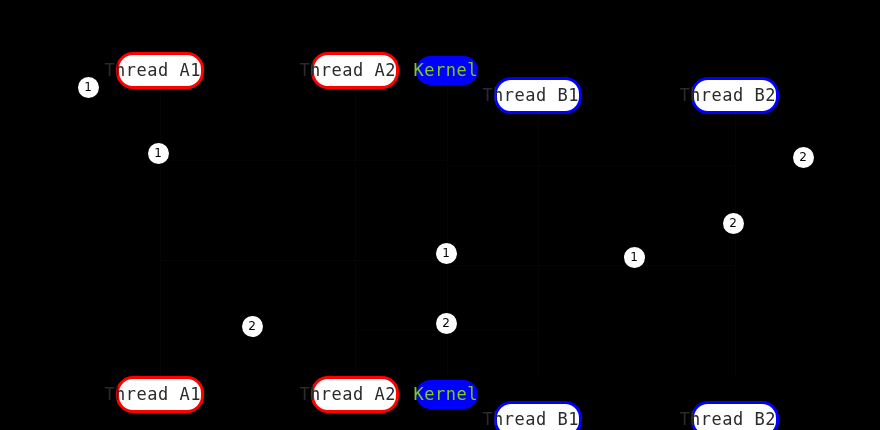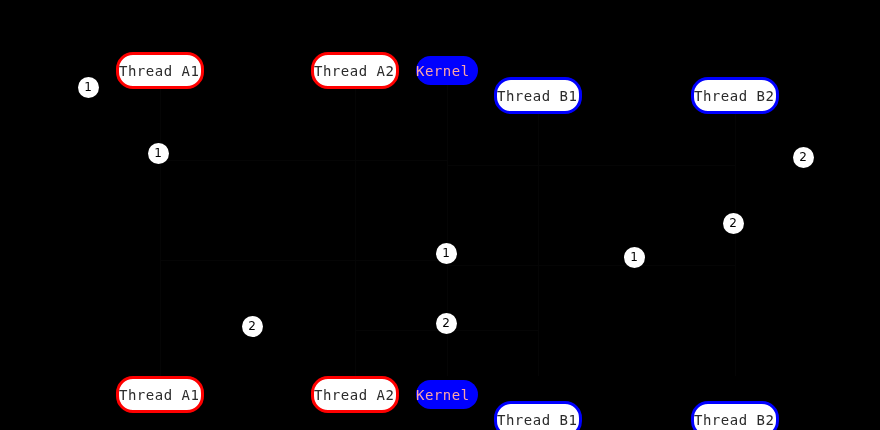--- a/index.html
+++ b/index.html
@@ -16,42 +16,42 @@
     height: 430px;
     background: #000000;
     overflow: hidden;
   }
   
   .lifeline-box {
     position: absolute;
     box-sizing: border-box;
     display: flex;
     align-items: center;
-    justify-content: flex-start;
-    font-size: 14px;
+    justify-content: flex-end;
+    font-size: 17px;
     letter-spacing: 0.5px;
     white-space: nowrap;
     line-height: 1;
     border-radius: 17px;
   }
   .lifeline-box.style-red {
     background: #ffffff;
     border: 3px solid #ff0000;
     color: #2b2b2b;
   }
   .lifeline-box.style-blue {
     background: #ffffff;
     border: 3px solid #0000ff;
     color: #2b2b2b;
     margin-top: 25px;
   }
   .lifeline-box.style-solidblue {
     background: #0000ff;
     border: 0 solid #0000ff;
-    color: #fca5a5;
+    color: #84cc16;
   }
   
   .lifeline-stem {
     position: absolute;
     width: 1px;
     background: #050505;
   }
   
   .msg-arrow {
     position: absolute;

